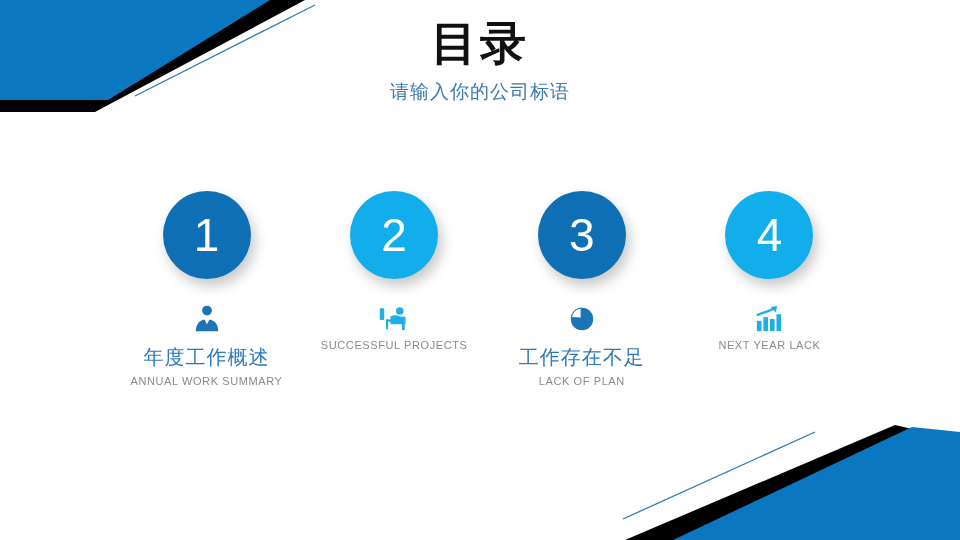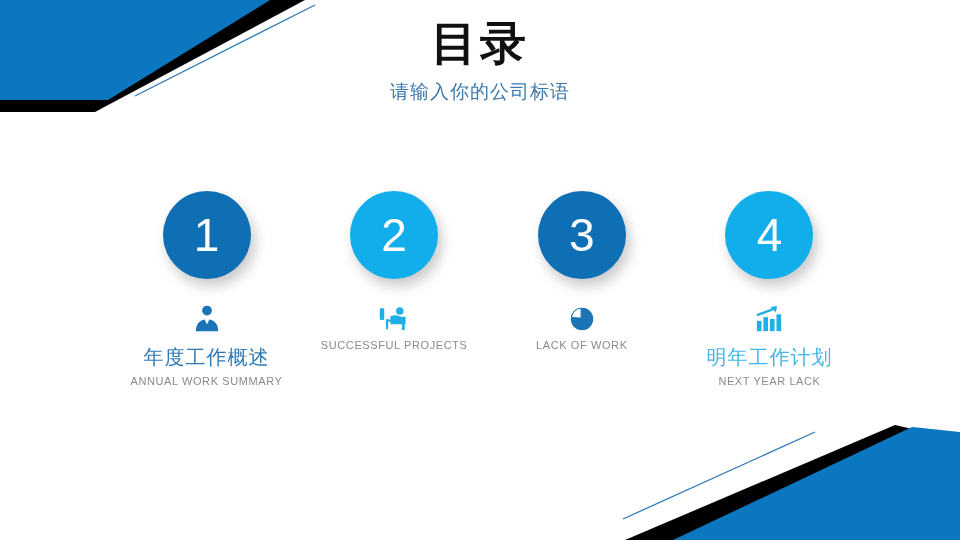--- a/index.html
+++ b/index.html
@@ -175,33 +175,33 @@
     </div>
 
     <div class="item">
       <div class="num-circle dark">3</div>
       <div class="item-icon">
         <svg width="28" height="28" viewBox="0 0 30 30">
           <circle cx="15" cy="15" r="12" fill="#1b74b5"></circle>
           <path d="M14 14 L14 3.2 A11.8 11.8 0 0 0 3.6 13.4 Z" fill="#ffffff" stroke="#1b74b5" stroke-width="1"></path>
         </svg>
       </div>
-      <div class="item-label-en">LACK OF WORK</div>
+      <div class="item-label-cn dark">工作存在不足</div>
+      <div class="item-label-en">LACK OF PLAN</div>
     </div>
 
     <div class="item">
       <div class="num-circle light">4</div>
       <div class="item-icon">
         <svg width="30" height="28" viewBox="0 0 32 30">
           <rect x="3" y="17" width="5" height="11" fill="#20aee6"></rect>
           <rect x="10" y="13" width="5" height="15" fill="#20aee6"></rect>
           <rect x="17" y="15" width="5" height="13" fill="#20aee6"></rect>
           <rect x="24" y="10" width="5" height="18" fill="#20aee6"></rect>
           <path d="M4 10.5 C10 8 16 7 22.5 3.2" stroke="#20aee6" stroke-width="2.6" fill="none" stroke-linecap="round"></path>
           <path d="M17.5 2.2 L24.5 1.2 L23.5 8 Z" fill="#20aee6"></path>
         </svg>
       </div>
-      <div class="item-label-cn light">明年工作计划</div>
       <div class="item-label-en">NEXT YEAR LACK</div>
     </div>
 
   </div>
 </div>
 
 </body></html>

